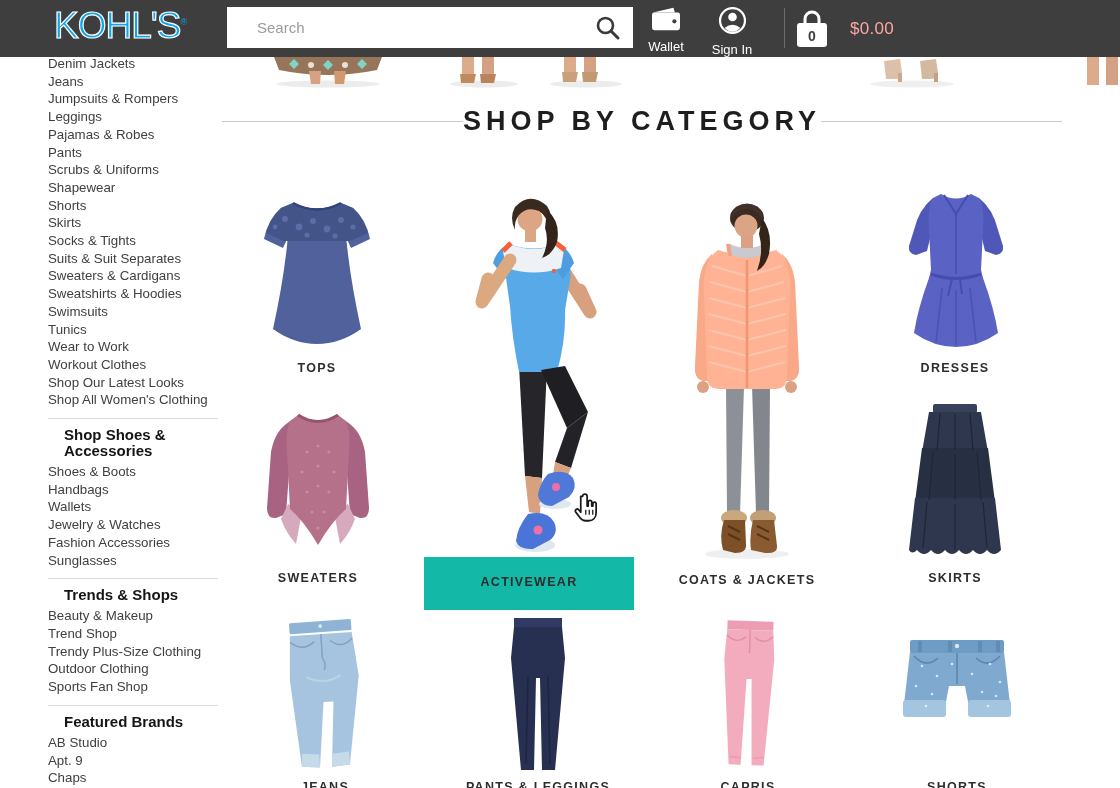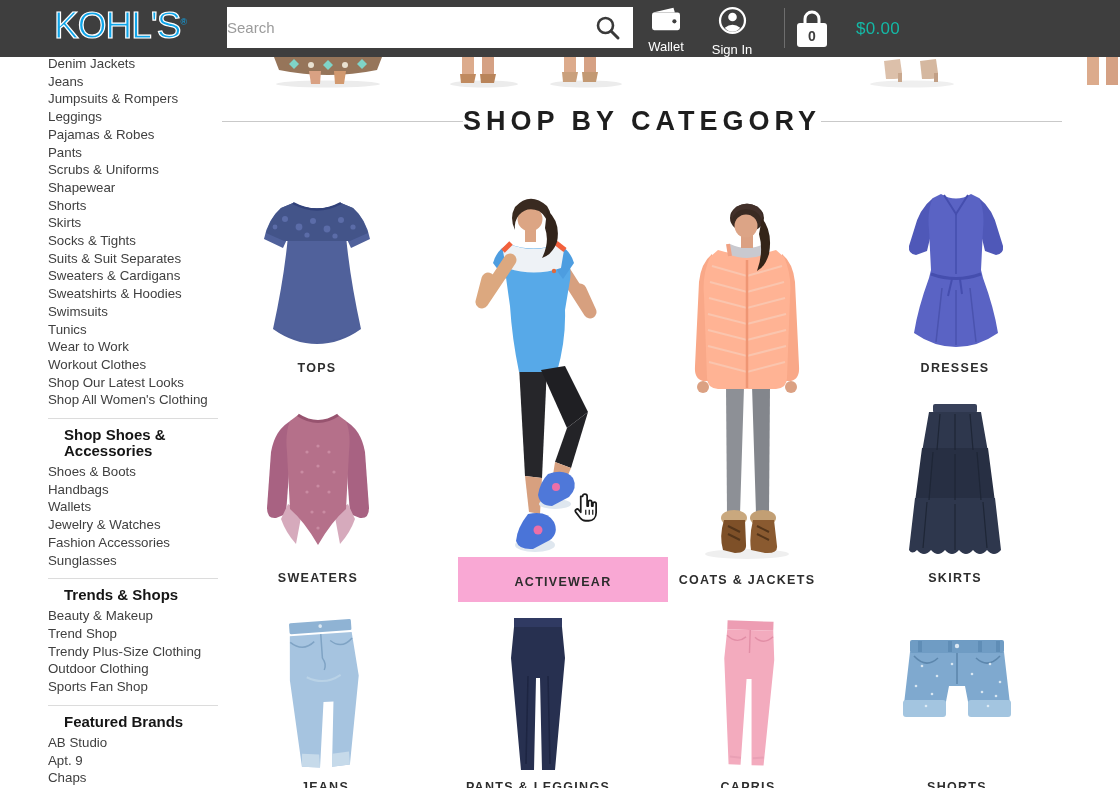--- a/index.html
+++ b/index.html
@@ -5,35 +5,35 @@
   *{margin:0;padding:0;box-sizing:border-box}
   html,body{width:1120px;height:788px;overflow:hidden;background:#fff;
     font-family:"Liberation Sans",sans-serif;position:relative}
   
   .hdr{position:absolute;left:0;top:0;width:1120px;height:57px;background:#3e3e3e;z-index:20}
   .logo{position:absolute;left:54px;top:5px;color:#0ea5e9;font-size:37px;font-weight:normal;
     letter-spacing:-1px;-webkit-text-stroke:1.2px #fff;cursor:pointer;white-space:nowrap}
   .logo .mark{font-size:9px;vertical-align:super;-webkit-text-stroke:0;letter-spacing:0}
   .search{position:absolute;left:227px;top:7px;width:406px;height:41px;background:#fff;
     display:flex;align-items:center}
-  .search input{flex:1;border:none;outline:none;font-size:15px;padding-left:0;color:#333;
+  .search input{flex:1;border:none;outline:none;font-size:15px;padding-left:30px;color:#333;
     font-family:inherit;background:transparent}
   .search input::placeholder{color:#9b9b9b}
   .search .sicon{margin-right:12px;cursor:pointer;display:flex}
   .hdr-item{position:absolute;top:5px;width:60px;display:flex;flex-direction:column;
     align-items:center;color:#fff;cursor:pointer}
   .hdr-item .lbl{font-size:13px;margin-top:2px;white-space:nowrap}
   .wallet{left:636px}
   .signin{left:702px}
   .hdr-divider{position:absolute;left:784px;top:8px;width:1px;height:40px;background:#6e6e6e}
   .cart{position:absolute;left:794px;top:0;height:57px;display:flex;align-items:center;cursor:pointer}
   .bag{position:relative;width:36px;height:40px}
   .bag .count{position:absolute;left:0;top:17px;width:36px;height:20px;line-height:20px;
     text-align:center;color:#3e3e3e;font-size:14px;font-weight:bold}
-  .cart .total{color:#14b8a6;font-size:17px;margin-left:26px;letter-spacing:.3px}
+  .cart .total{color:#fca5a5;font-size:17px;margin-left:20px;letter-spacing:.3px}
   .checkout{position:absolute;left:933px;top:0;width:129px;height:57px;background:#8cc152;
     border:none;color:#fff;font-weight:bold;font-size:15px;letter-spacing:.6px;
     font-family:inherit;cursor:pointer}
   
   .strip{position:absolute;top:57px;left:0;width:1120px;height:31px}
   .frag{position:absolute;top:0;cursor:pointer}
   
   .sidebar{position:absolute;left:48px;top:55px;width:170px}
   .sidebar a{display:block;font-size:13.3px;line-height:17.7px;color:#404040;
     text-decoration:none;white-space:nowrap;cursor:pointer}
@@ -41,21 +41,21 @@
   .sidebar h3{font-size:15px;line-height:16px;color:#151515;margin:0 16px 4px;font-weight:bold}
   
   .title-row{position:absolute;left:222px;top:106px;width:840px;display:flex;
     align-items:center;}
   .title-row .line{flex:1;height:1px;background:#c9c9c9}
   .title-row h2{font-size:27px;font-weight:bold;letter-spacing:5px;color:#1e1e1e;white-space:nowrap}
   .cat-img{position:absolute;cursor:pointer}
   .cat-img svg{display:block;width:100%;height:100%}
   .cat-label{position:absolute;font-size:12.5px;font-weight:bold;letter-spacing:1.3px;
     color:#2d2d2d;text-align:center;cursor:pointer;line-height:14px}
-  .hoverbox{position:absolute;left:458px;top:557px;width:210px;height:45px;background:#f9a8d4;cursor:pointer}
+  .hoverbox{position:absolute;left:424px;top:557px;width:210px;height:53px;background:#14b8a6;cursor:pointer}
   .hoverbox .cat-label{position:absolute;left:0;top:18px;width:100%}
   .cursor{position:absolute;left:572px;top:492px;width:30px;height:33px;pointer-events:none;z-index:50}
 </style>
 </head>
 <body>
 
 <div class="hdr">
   <div class="logo"><span>KOHL'S</span><span class="mark">®</span></div>
 
   <div class="search">

